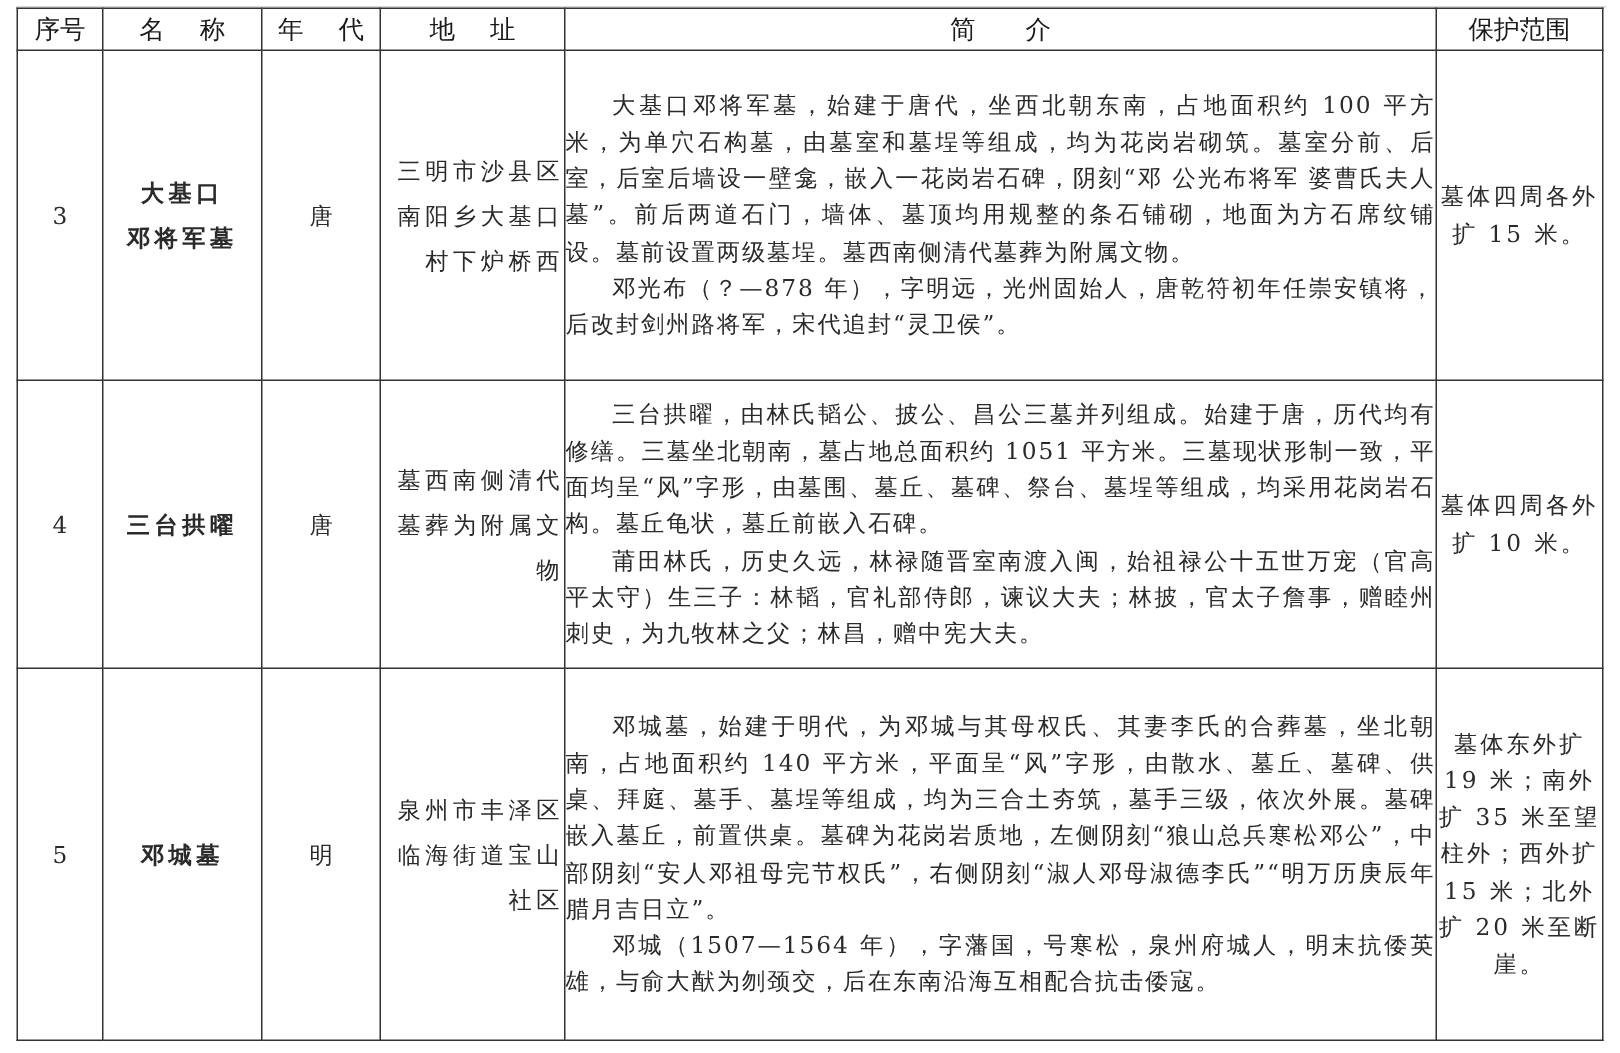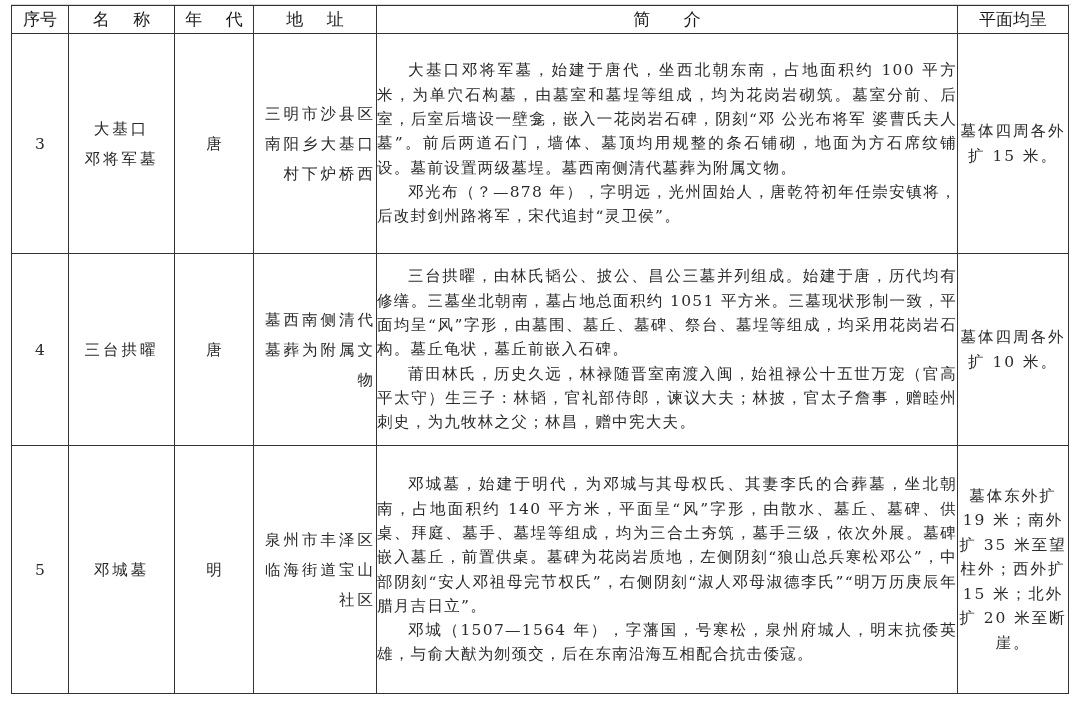--- a/index.html
+++ b/index.html
@@ -7,21 +7,21 @@
          font-family: "DejaVu Serif", "Liberation Serif", serif; color:#2a2a2a; }
   .topline { position:absolute; left:11px; top:0; width:1060px; height:4px; border-bottom:1px solid #d8d8d8; }
   table.heritage { position:absolute; left:11px; top:5px; border-collapse:collapse; table-layout:fixed; }
   table.heritage td, table.heritage th { border:1.5px solid #333; padding:0; vertical-align:middle; }
   th { font-family: "DejaVu Sans", "Liberation Sans", sans-serif; font-weight:normal; font-size:17px; color:#1a1a1a; height:27px; text-align:center; }
   td { font-size:15.5px; text-align:center; line-height:30px; }
   td.addr { padding:0 6px; letter-spacing:3px;text-align:right; }
   td.intro { text-align:left; padding:2px 4px 2px 5px; line-height:24.3px; font-size:15.5px; letter-spacing:1.3px; }
   td.intro p { margin:0; text-indent:2em; text-align:justify; }
   td.scope { text-align:center; padding:0 3px 0 5px; line-height:24.5px; letter-spacing:2px; }
-  .name-text { letter-spacing:3px; }
+  .name-text { letter-spacing:3px;font-weight:bold; }
 </style>
 </head>
 <body>
 
 <div class="topline"></div>
 
 <table class="heritage">
   <colgroup>
     <col style="width:57px">
       <col style="width:106px">
@@ -30,21 +30,21 @@
       <col style="width:581px">
       <col style="width:111px">
   </colgroup>
   <thead>
     <tr>
       <th>序号</th>
       <th style="word-spacing:18px">名 称</th>
       <th style="word-spacing:18px">年 代</th>
       <th style="word-spacing:18px">地 址</th>
       <th style="word-spacing:28px">简 介</th>
-      <th>平面均呈</th>
+      <th>保护范围</th>
     </tr>
   </thead>
   <tbody>
     <tr style="height:220px">
       <td>3</td>
       <td>
         <div class="name-text">大基口</div>
         <div class="name-text">邓将军墓</div>
       </td>
       <td>唐</td>

